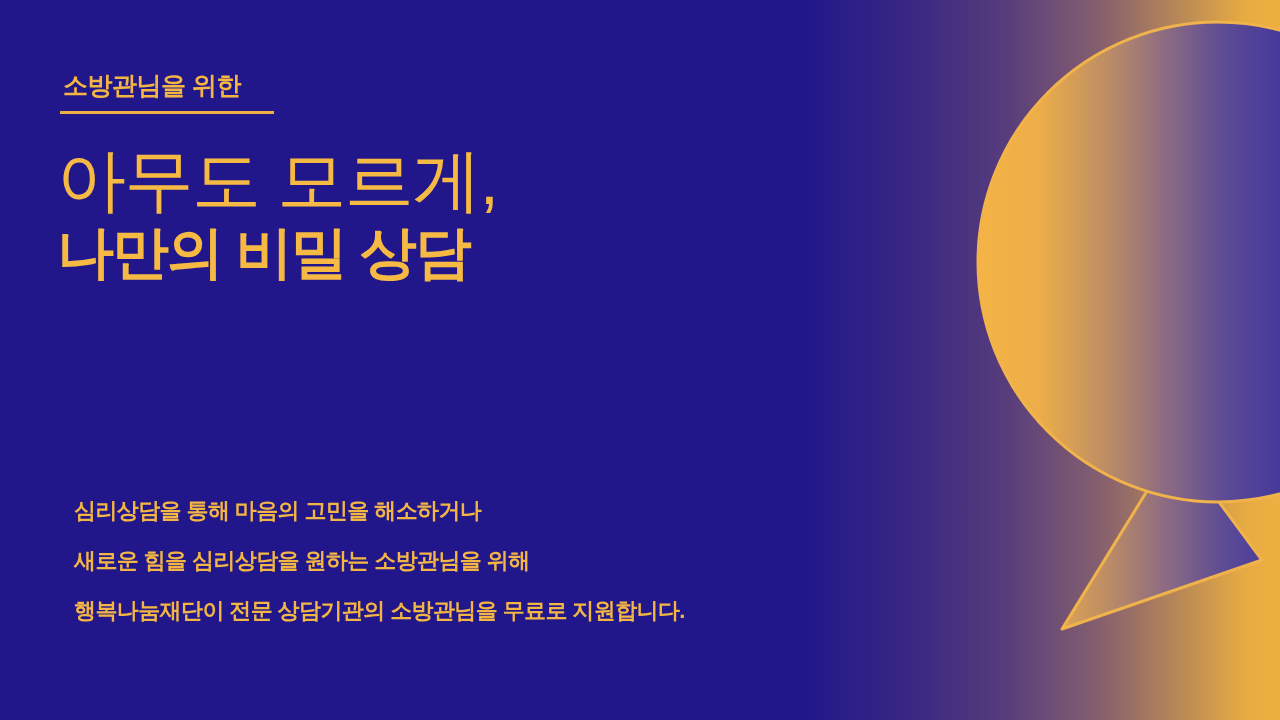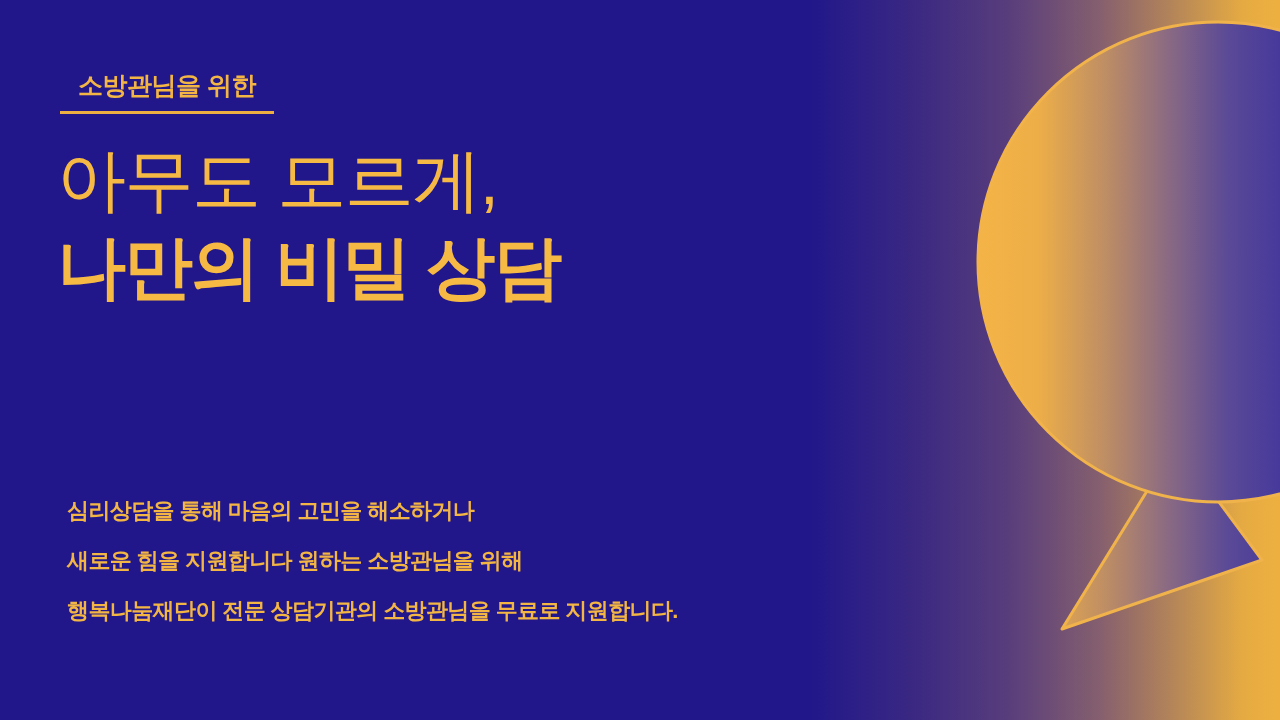--- a/index.html
+++ b/index.html
@@ -70,21 +70,20 @@
     top: 72px;
   }
   .eyebrow {
     font-size: 25px;
     font-weight: 700;
     letter-spacing: -0.5px;
     color: #F3B544;
     line-height: 1.1;
     white-space: nowrap;
     padding: 0 3px;
-    text-align: center;
   }
   .eyebrow-rule {
     margin-top: 11px;
     width: 214px;
     height: 3px;
     background: #EDAE42;
   }
 
   .headline {
     position: absolute;
@@ -94,32 +93,32 @@
   }
   .headline-line1 {
     font-size: 69px;
     font-weight: 500;
     letter-spacing: -1.5px;
     color: #F5B944;
     line-height: 1.18;
     white-space: nowrap;
   }
   .headline-line2 {
-    margin-top: 8px;
-    font-size: 69px;
+    margin-top: 0;
+    font-size: 57px;
     font-weight: 800;
     letter-spacing: -2px;
     color: #F5B944;
     line-height: 1.12;
     white-space: nowrap;
   }
 
   .body-copy {
     position: absolute;
-    left: 67px;
+    left: 74px;
     top: 500px;
     width: 820px;
   }
   .body-line {
     font-size: 22px;
     font-weight: 600;
     letter-spacing: -0.6px;
     color: #F3B544;
     line-height: 1.0;
     margin-bottom: 28px;
@@ -170,18 +169,18 @@
       <div class="eyebrow-rule"></div>
     </div>
 
     <div class="headline">
       <div class="headline-line1">아무도 모르게,</div>
       <div class="headline-line2">나만의 비밀 상담</div>
     </div>
 
     <div class="body-copy">
       <div class="body-line">심리상담을 통해 마음의 고민을 해소하거나</div>
-      <div class="body-line">새로운 힘을 지원합니다 원하는 소방관님을 위해</div>
+      <div class="body-line">새로운 힘을 심리상담을 원하는 소방관님을 위해</div>
       <div class="body-line">행복나눔재단이 전문 상담기관의 소방관님을 무료로 지원합니다.</div>
     </div>
 
   </div>
 </div>
 
 </body></html>

